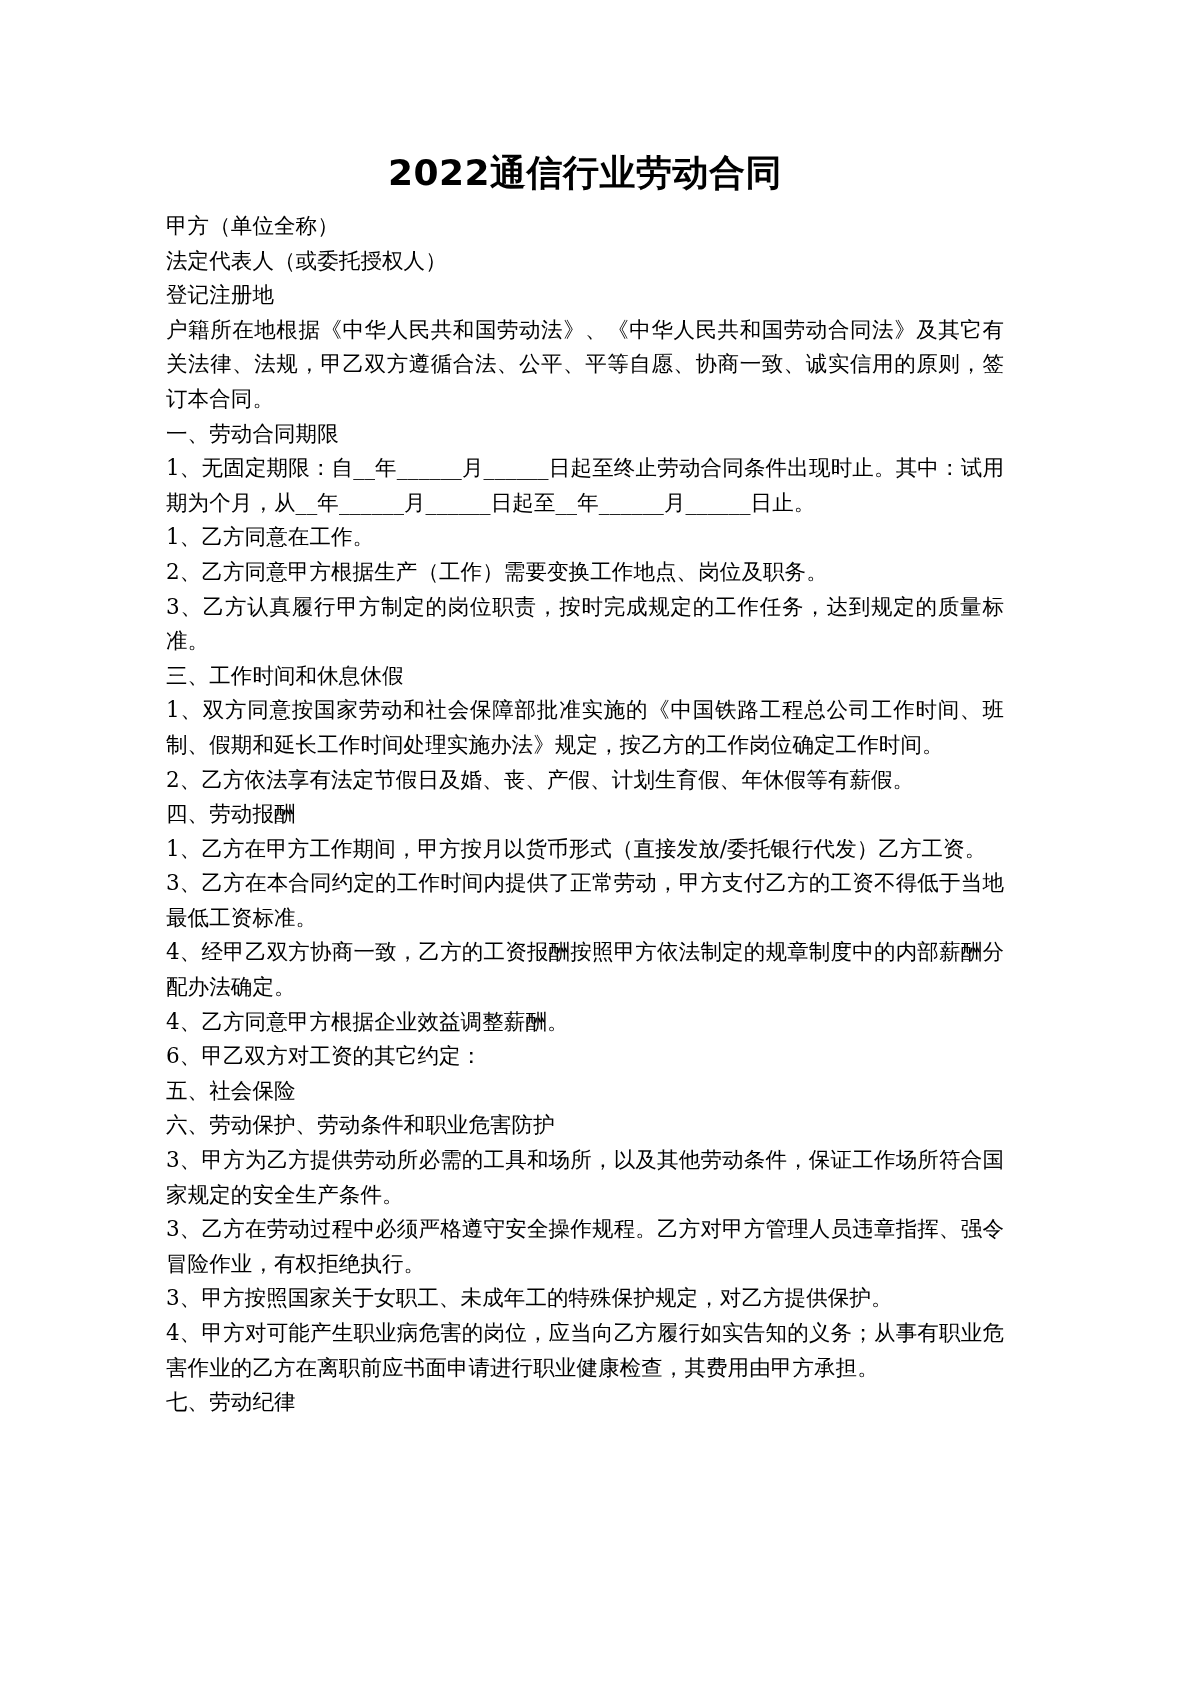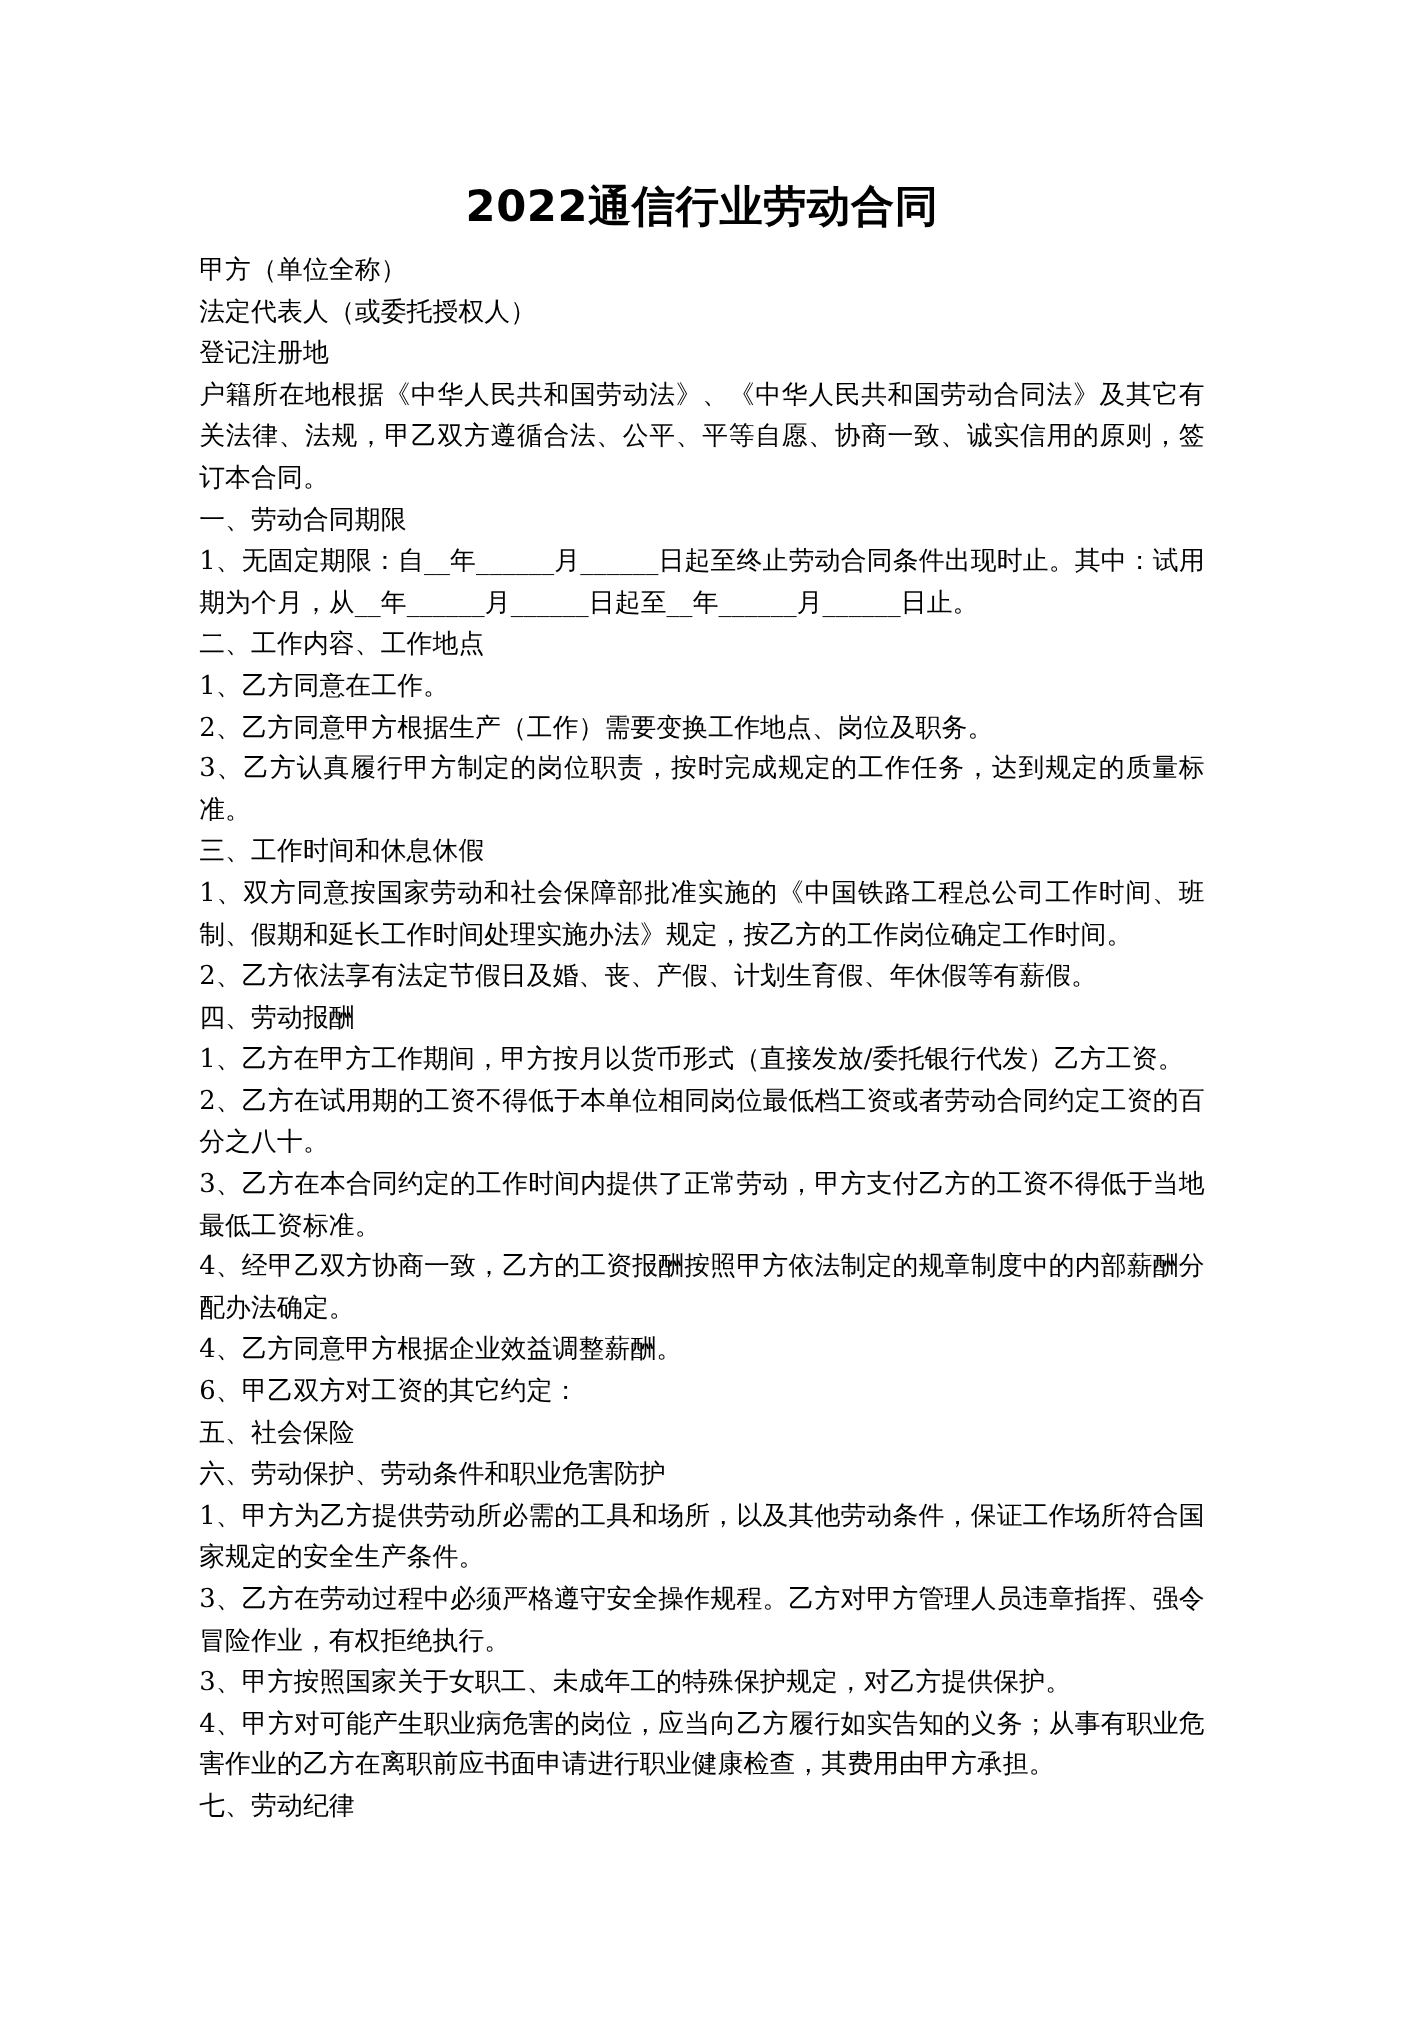--- a/index.html
+++ b/index.html
@@ -55,36 +55,34 @@
 
   <h1 class="doc-title">2022通信行业劳动合同</h1>
 
   <div class="body-text">
     <p class="line">甲方（单位全称）</p>
     <p class="line">法定代表人（或委托授权人）</p>
     <p class="line">登记注册地</p>
     <p class="line">户籍所在地根据《中华人民共和国劳动法》、《中华人民共和国劳动合同法》及其它有关法律、法规，甲乙双方遵循合法、公平、平等自愿、协商一致、诚实信用的原则，签订本合同。</p>
     <p class="line">一、劳动合同期限</p>
     <p class="line">1、无固定期限：自__年______月______日起至终止劳动合同条件出现时止。其中：试用期为个月，从__年______月______日起至__年______月______日止。</p>
-    <p class="line">二、工作内容、工作地点</p>
     <p class="line">1、乙方同意在工作。</p>
     <p class="line">2、乙方同意甲方根据生产（工作）需要变换工作地点、岗位及职务。</p>
     <p class="line">3、乙方认真履行甲方制定的岗位职责，按时完成规定的工作任务，达到规定的质量标准。</p>
     <p class="line">三、工作时间和休息休假</p>
     <p class="line">1、双方同意按国家劳动和社会保障部批准实施的《中国铁路工程总公司工作时间、班制、假期和延长工作时间处理实施办法》规定，按乙方的工作岗位确定工作时间。</p>
     <p class="line">2、乙方依法享有法定节假日及婚、丧、产假、计划生育假、年休假等有薪假。</p>
     <p class="line">四、劳动报酬</p>
     <p class="line">1、乙方在甲方工作期间，甲方按月以货币形式（直接发放/委托银行代发）乙方工资。</p>
-    <p class="line">2、乙方在试用期的工资不得低于本单位相同岗位最低档工资或者劳动合同约定工资的百分之八十。</p>
     <p class="line">3、乙方在本合同约定的工作时间内提供了正常劳动，甲方支付乙方的工资不得低于当地最低工资标准。</p>
     <p class="line">4、经甲乙双方协商一致，乙方的工资报酬按照甲方依法制定的规章制度中的内部薪酬分配办法确定。</p>
     <p class="line">4、乙方同意甲方根据企业效益调整薪酬。</p>
     <p class="line">6、甲乙双方对工资的其它约定：</p>
     <p class="line">五、社会保险</p>
     <p class="line">六、劳动保护、劳动条件和职业危害防护</p>
-    <p class="line">1、甲方为乙方提供劳动所必需的工具和场所，以及其他劳动条件，保证工作场所符合国家规定的安全生产条件。</p>
+    <p class="line">3、甲方为乙方提供劳动所必需的工具和场所，以及其他劳动条件，保证工作场所符合国家规定的安全生产条件。</p>
     <p class="line">3、乙方在劳动过程中必须严格遵守安全操作规程。乙方对甲方管理人员违章指挥、强令冒险作业，有权拒绝执行。</p>
     <p class="line">3、甲方按照国家关于女职工、未成年工的特殊保护规定，对乙方提供保护。</p>
     <p class="line">4、甲方对可能产生职业病危害的岗位，应当向乙方履行如实告知的义务；从事有职业危害作业的乙方在离职前应书面申请进行职业健康检查，其费用由甲方承担。</p>
     <p class="line">七、劳动纪律</p>
   </div>
 
 </div>
 
 </body></html>

